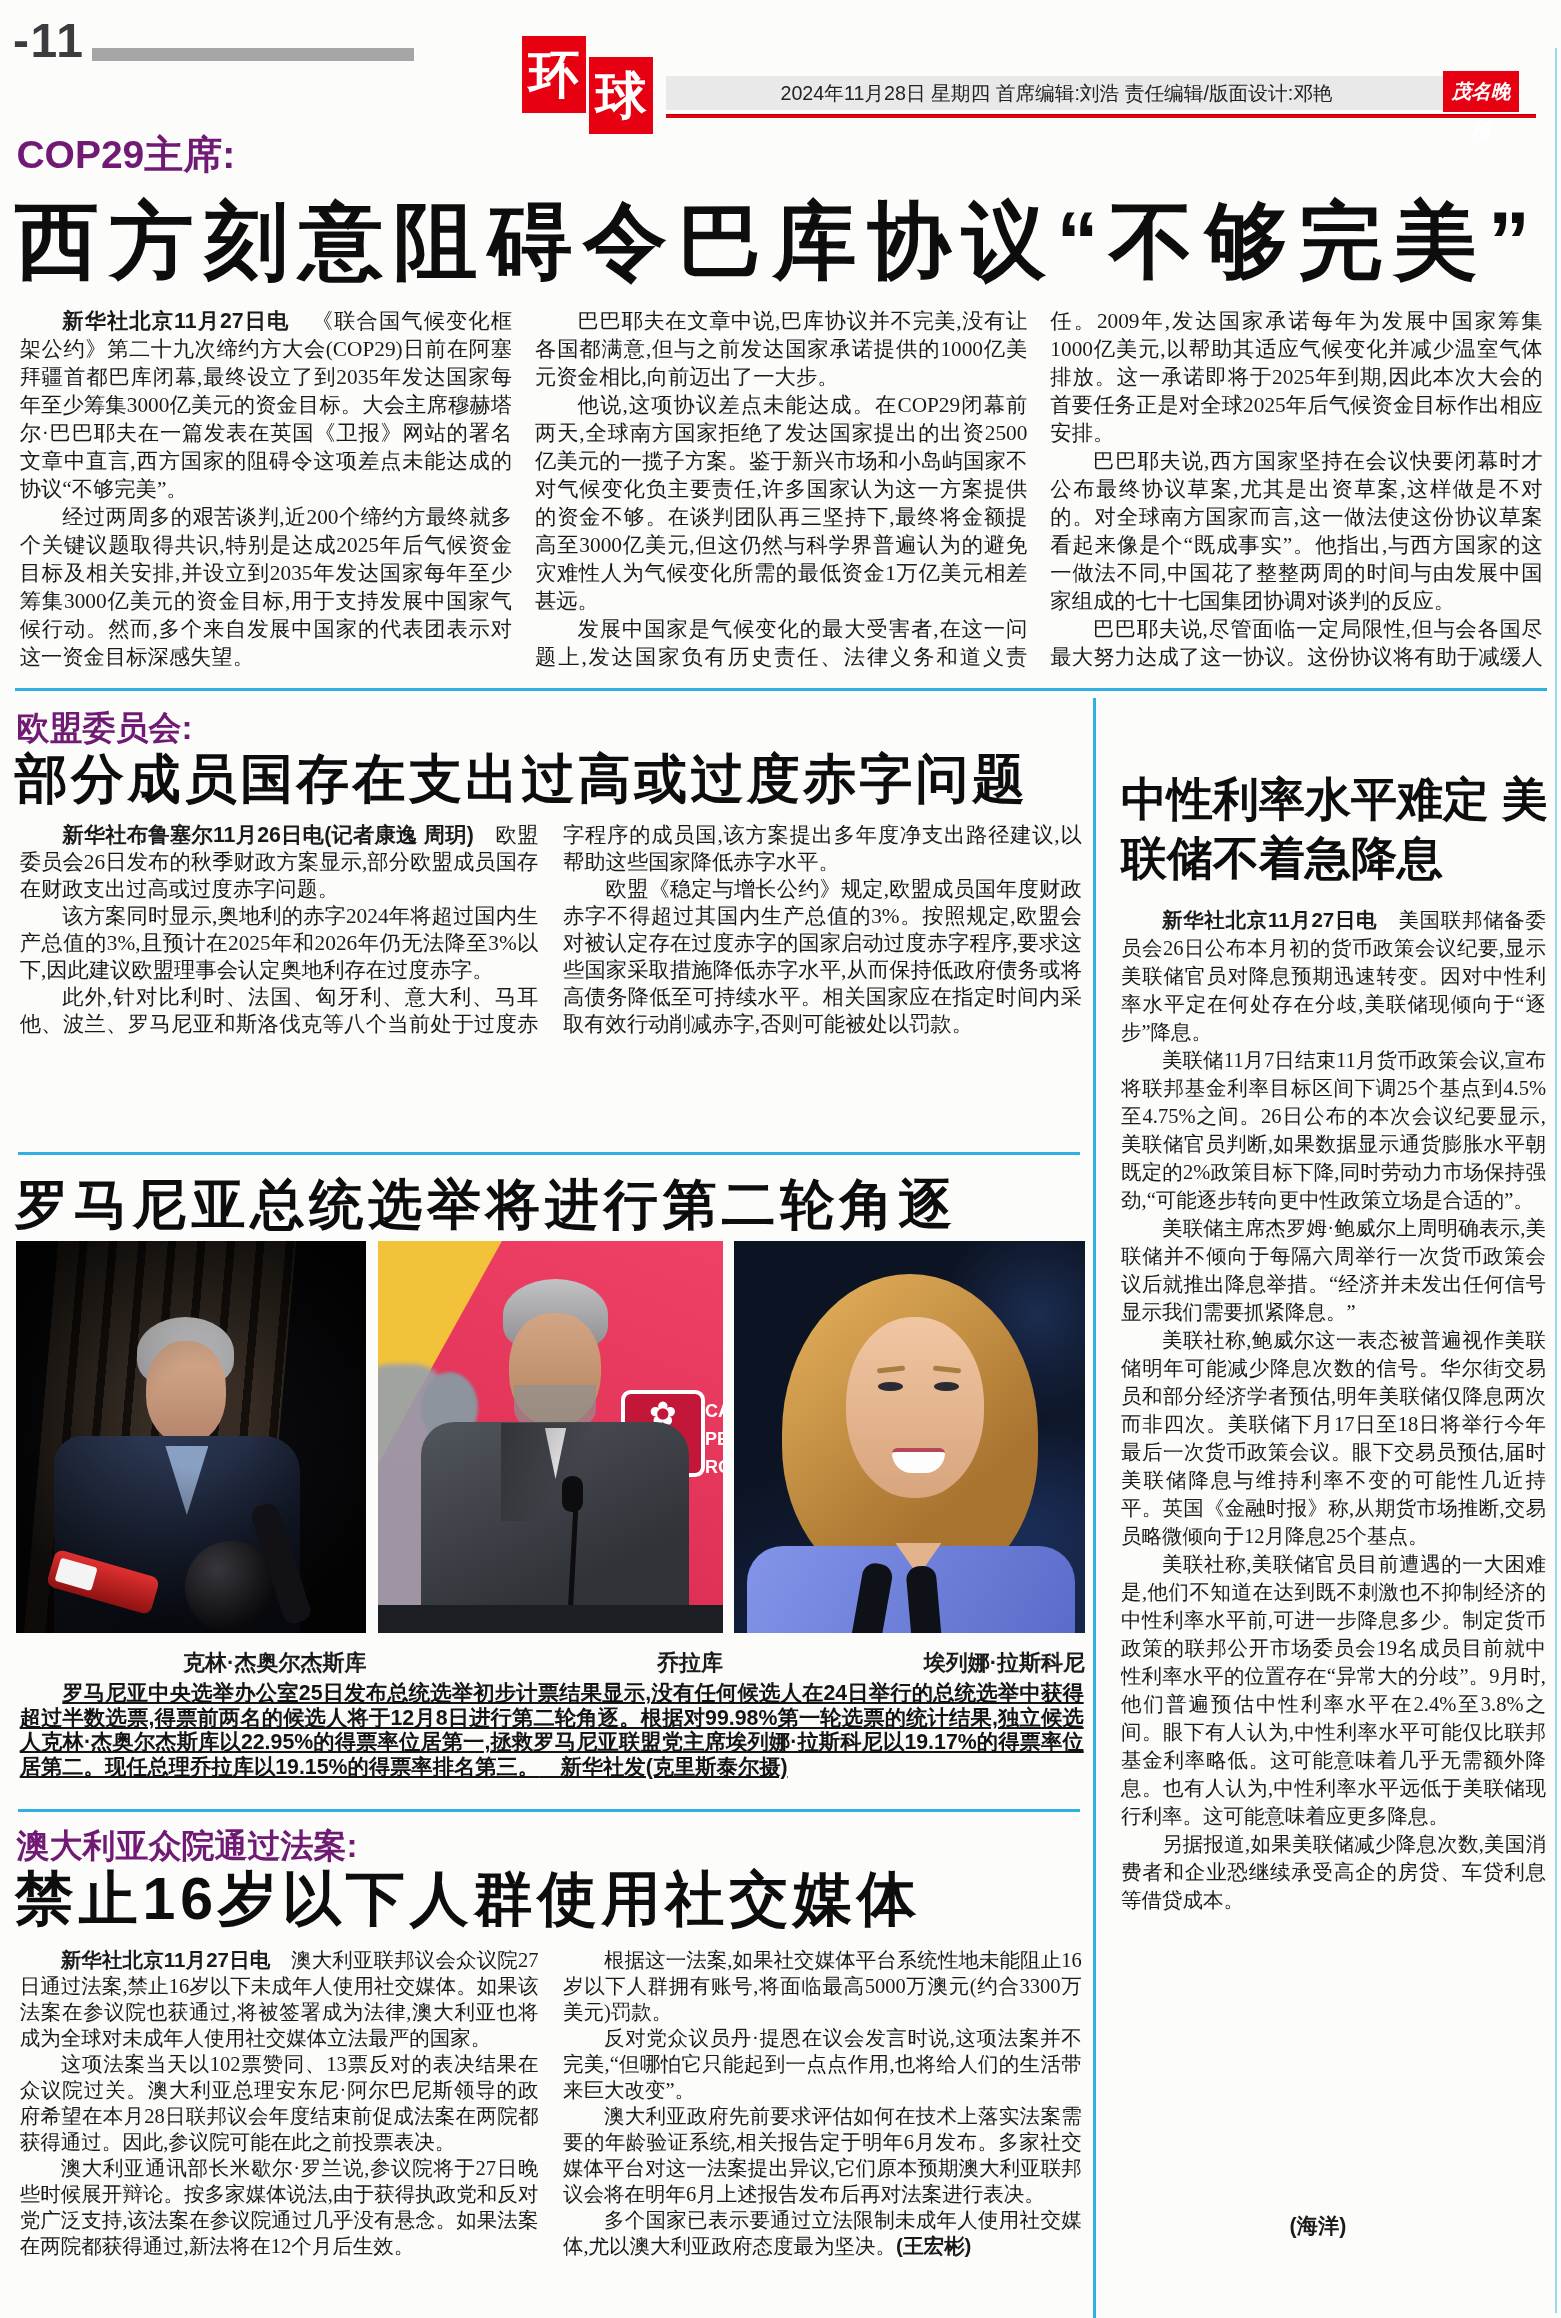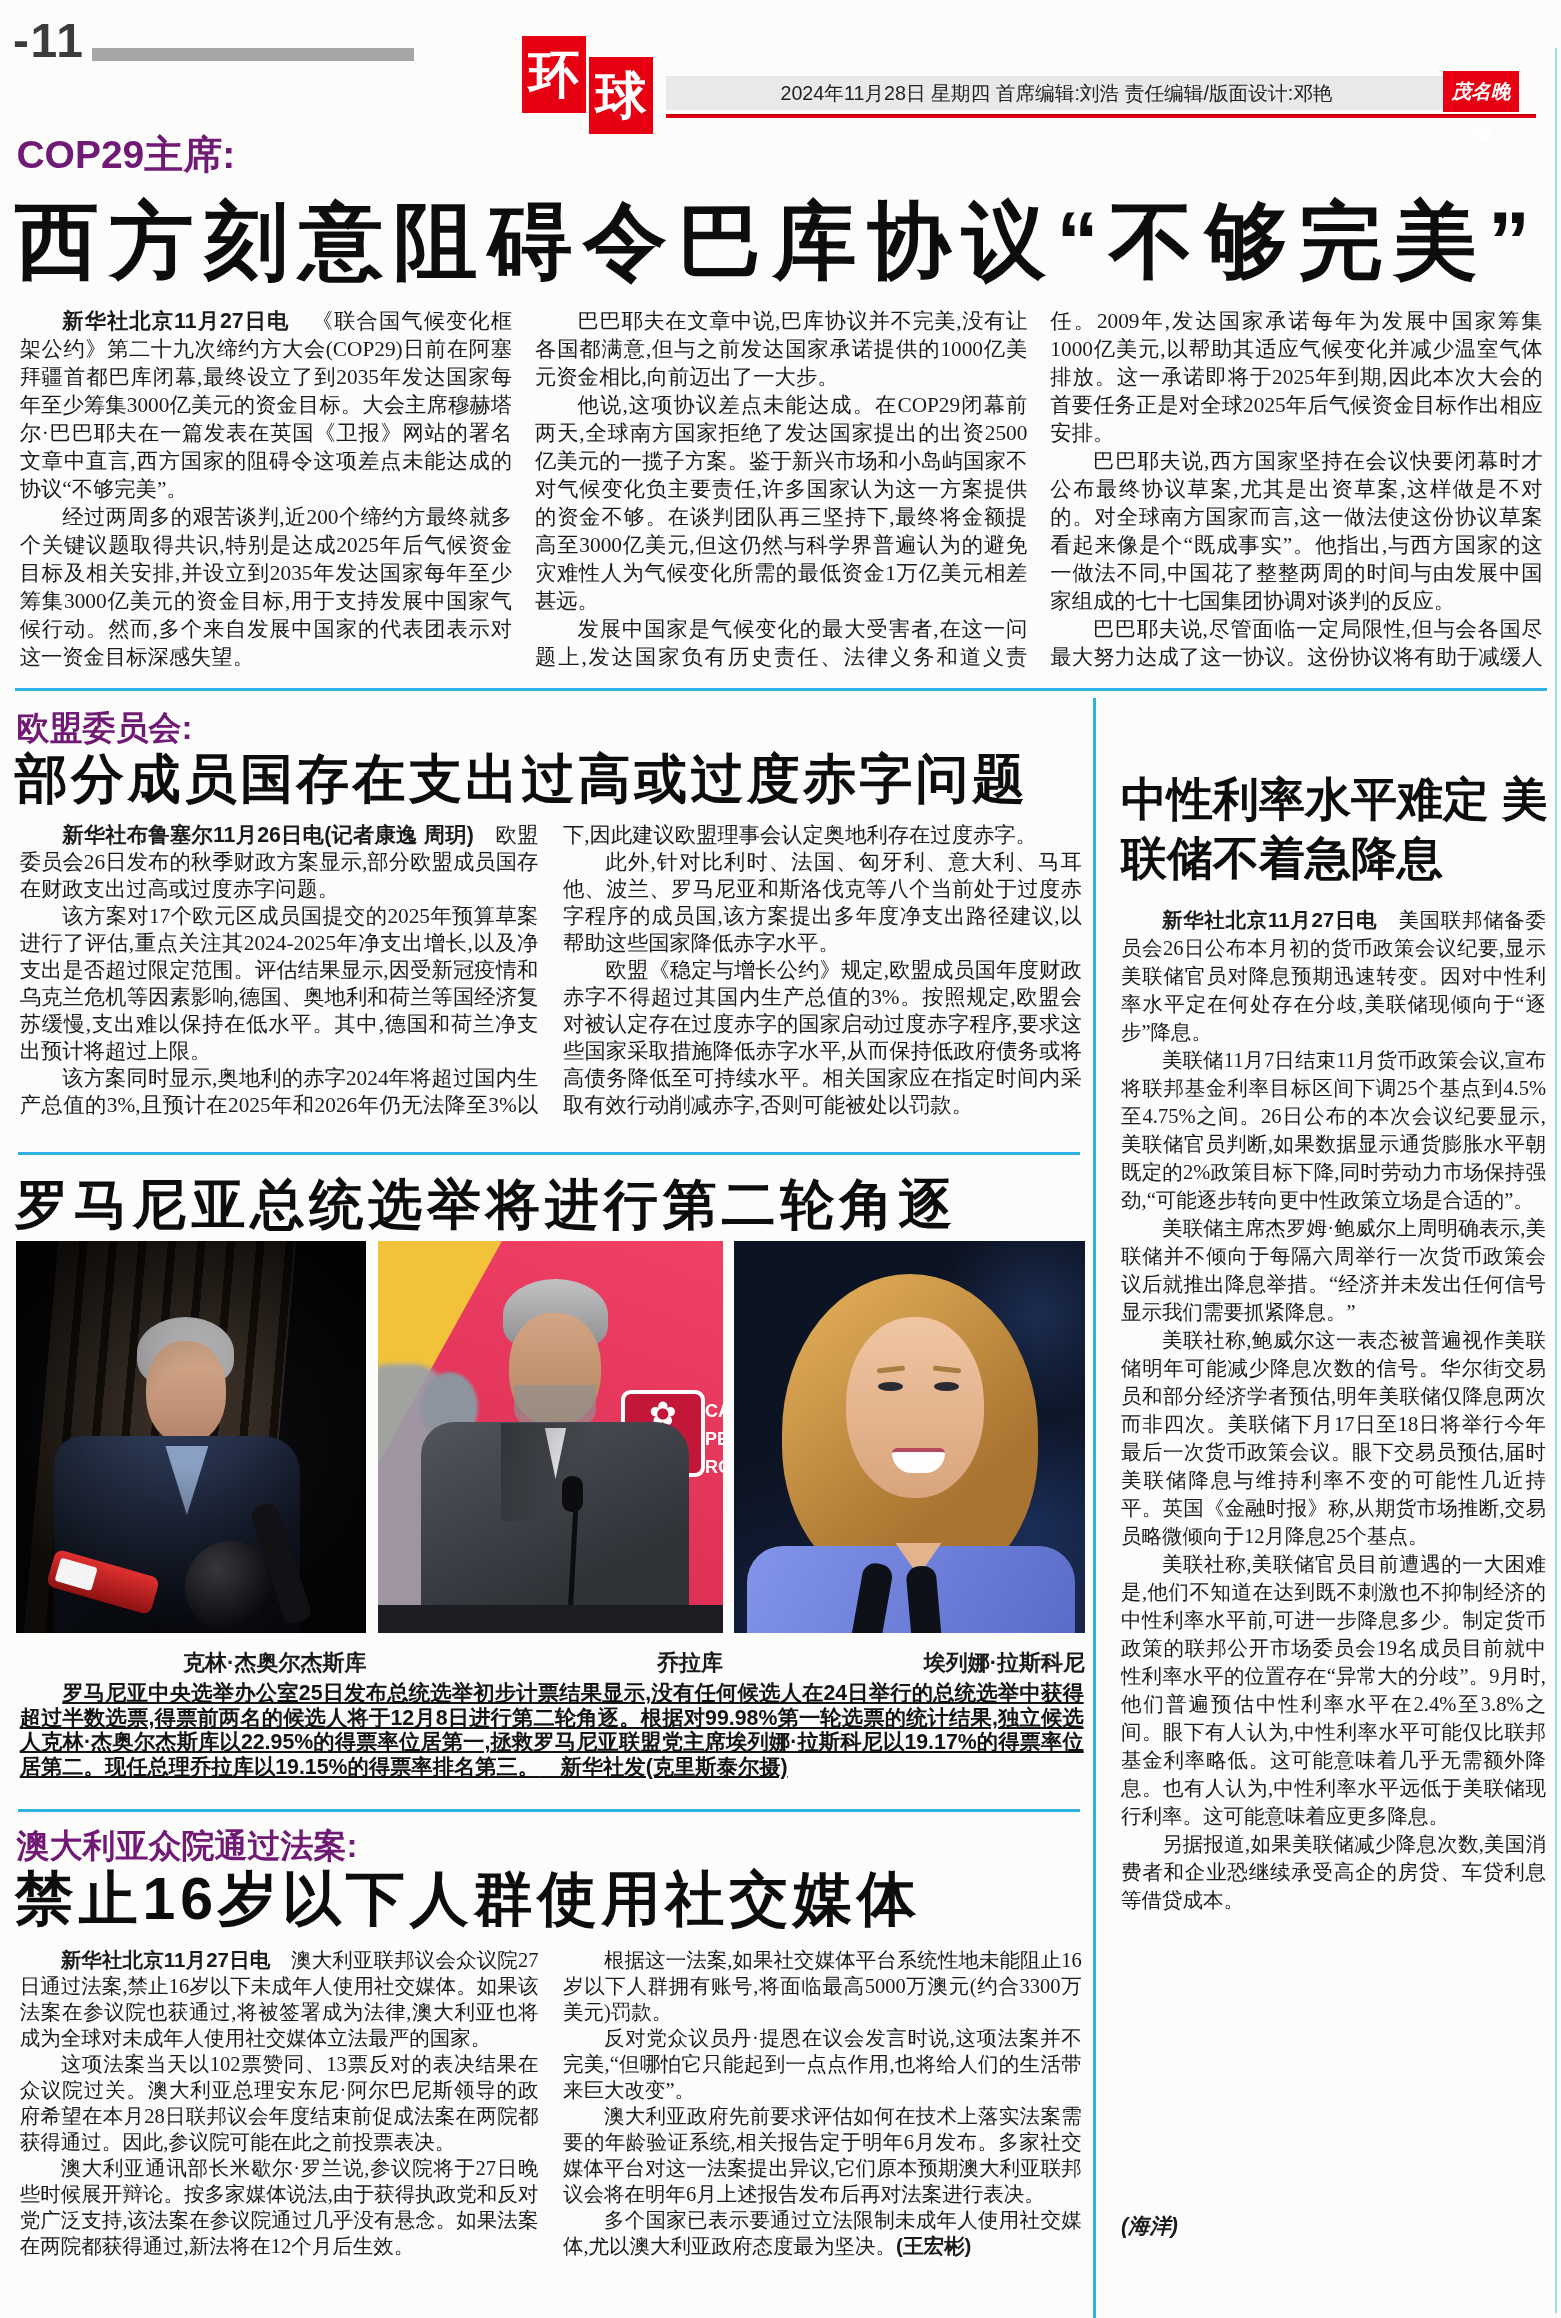--- a/index.html
+++ b/index.html
@@ -43,22 +43,22 @@
 
   
   .kicker2{left:16.4px;top:706px;font-size:33px;}
   .head2{left:14.8px;top:744px;font-size:53px;letter-spacing:3.3px;}
   .body2{left:19.7px;top:822px;width:1062px;height:327px;column-count:2;column-gap:24.6px;
          font-size:21.3px;line-height:27px;overflow:hidden;}
 
   
   .head5{left:1121px;top:770px;width:427px;font-size:46px;line-height:59px;white-space:normal;}
   .body5{left:1121px;top:906px;width:425px;height:1297px;font-size:20.5px;line-height:28px;overflow:hidden;}
-  .byline5{left:1121px;top:2211px;width:394px;text-align:left;font-weight:bold;font-size:21.3px;
-           font-family:"Liberation Sans","DejaVu Sans",sans-serif;font-style:italic;}
+  .byline5{left:1121px;top:2211px;width:394px;text-align:center;font-weight:bold;font-size:21.3px;
+           font-family:"Liberation Sans","DejaVu Sans",sans-serif;}
 
   
   .head3{left:14.8px;top:1169px;font-size:54px;letter-spacing:4.9px;}
   .photorow{left:16.4px;top:1241px;width:1069px;height:392px;display:flex;gap:11.5px;}
   .photo{position:relative;overflow:hidden;height:392px;background:#111;flex:0 0 auto;}
   .ph1{width:350px;}.ph2{width:345px;}.ph3{width:351px;}
   .cap{top:1648px;font-size:22px;font-weight:bold;text-align:right;
        font-family:"Liberation Sans","DejaVu Sans",sans-serif;}
   .cap1{left:16.4px;width:350px;}.cap2{left:378px;width:345px;}.cap3{left:734px;width:351px;}
   .body3{left:19.7px;top:1681px;width:1064px;font-size:21.3px;line-height:24.6px;
@@ -171,21 +171,20 @@
   </div>
 
 <div class="abs cyan hr1"></div>
 <div class="abs cyan vdiv"></div>
 <div class="abs vedge"></div>
 
 <div class="abs kicker kicker2 sans">欧盟委员会:</div>
 <div class="abs headline head2 sans">部分成员国存在支出过高或过度赤字问题</div>
 <div class="abs bodytext body2">
     <p><b>新华社布鲁塞尔11月26日电(记者康逸 周玥)</b>　欧盟委员会26日发布的秋季财政方案显示,部分欧盟成员国存在财政支出过高或过度赤字问题。</p>
-    <p>该方案对17个欧元区成员国提交的2025年预算草案进行了评估,重点关注其2024-2025年净支出增长,以及净支出是否超过限定范围。评估结果显示,因受新冠疫情和乌克兰危机等因素影响,德国、奥地利和荷兰等国经济复苏缓慢,支出难以保持在低水平。其中,德国和荷兰净支出预计将超过上限。</p>
     <p>该方案同时显示,奥地利的赤字2024年将超过国内生产总值的3%,且预计在2025年和2026年仍无法降至3%以下,因此建议欧盟理事会认定奥地利存在过度赤字。</p>
     <p>此外,针对比利时、法国、匈牙利、意大利、马耳他、波兰、罗马尼亚和斯洛伐克等八个当前处于过度赤字程序的成员国,该方案提出多年度净支出路径建议,以帮助这些国家降低赤字水平。</p>
     <p>欧盟《稳定与增长公约》规定,欧盟成员国年度财政赤字不得超过其国内生产总值的3%。按照规定,欧盟会对被认定存在过度赤字的国家启动过度赤字程序,要求这些国家采取措施降低赤字水平,从而保持低政府债务或将高债务降低至可持续水平。相关国家应在指定时间内采取有效行动削减赤字,否则可能被处以罚款。</p>
   </div>
 <div class="abs cyan hr2"></div>
 
 <div class="abs headline head5 sans">中性利率水平难定 美联储不着急降息</div>
 <div class="abs bodytext body5">
     <p><b>新华社北京11月27日电</b>　美国联邦储备委员会26日公布本月初的货币政策会议纪要,显示美联储官员对降息预期迅速转变。因对中性利率水平定在何处存在分歧,美联储现倾向于“逐步”降息。</p>
     <p>美联储11月7日结束11月货币政策会议,宣布将联邦基金利率目标区间下调25个基点到4.5%至4.75%之间。26日公布的本次会议纪要显示,美联储官员判断,如果数据显示通货膨胀水平朝既定的2%政策目标下降,同时劳动力市场保持强劲,“可能逐步转向更中性政策立场是合适的”。</p>

